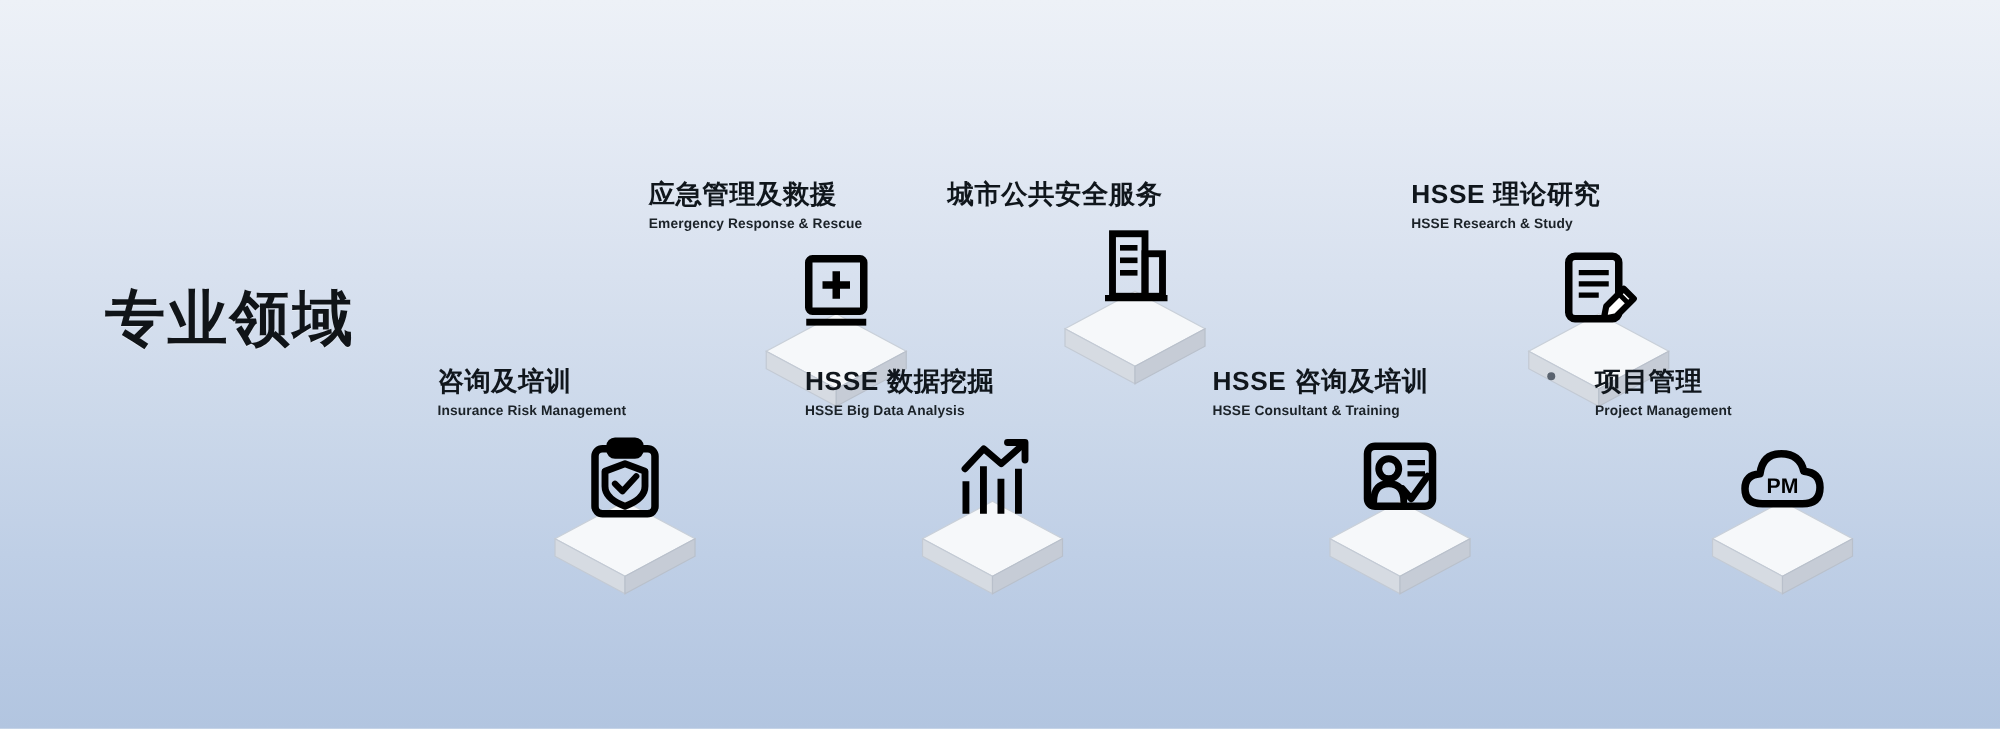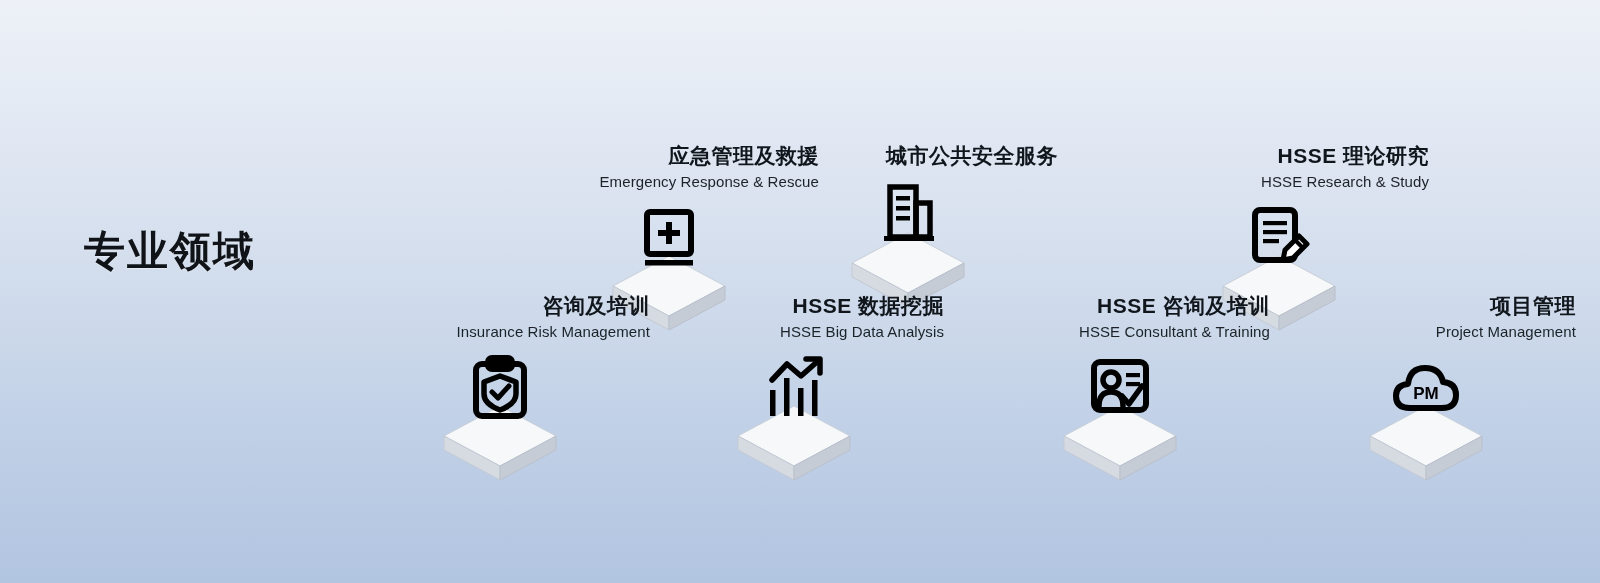--- a/index.html
+++ b/index.html
@@ -25,47 +25,47 @@
         #b6c8e2 92%,
         #b2c5e0 100%);
     overflow: hidden;
   }
 
   
   #section-title {
     position: absolute;
     left: 84px;
     top: 228px;
-    font-size: 41px;
+    font-size: 48px;
     font-weight: bold;
     letter-spacing: 2px;
     color: #101418;
     line-height: 1.15;
     white-space: nowrap;
     text-shadow: 0 1px 0 rgba(255,255,255,0.35);
   }
 
   
   .domain-item {
     position: absolute;
     width: 300px;
     margin-left: -150px;
-    text-align: right;
+    text-align: left;
   }
   .label-cn {
     font-size: 21px;
     font-weight: bold;
     color: #10161c;
     letter-spacing: 0.5px;
     line-height: 1.25;
     white-space: nowrap;
   }
   .label-en {
-    font-size: 15px;
-    font-weight: normal;
+    font-size: 11px;
+    font-weight: bold;
     color: #1b2228;
     letter-spacing: 0.1px;
     line-height: 1.3;
     margin-top: 3px;
     white-space: nowrap;
   }
 
   
   .icon-block {
     position: relative;

